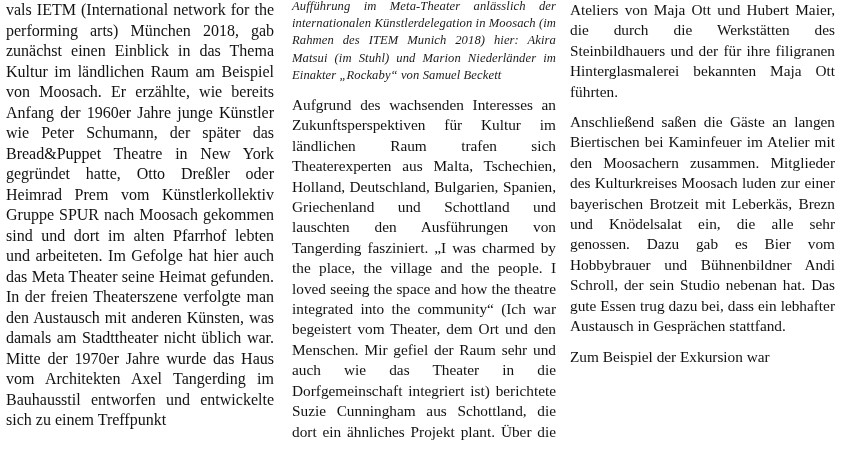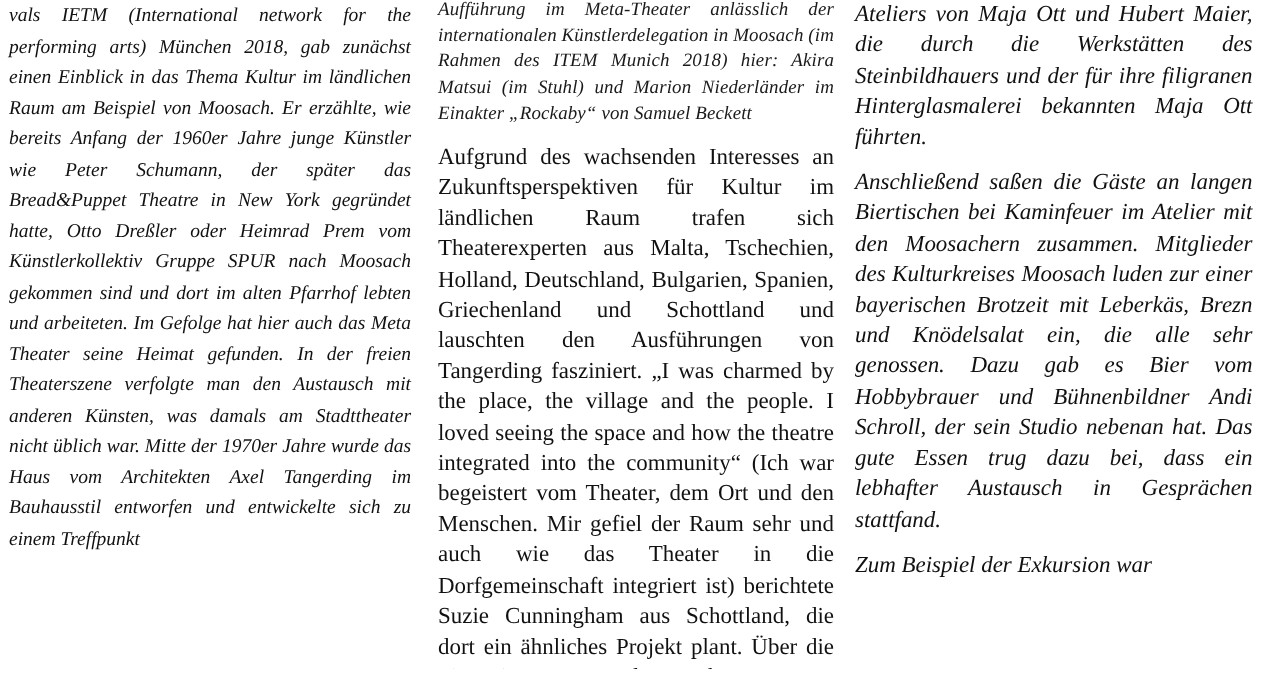--- a/index.html
+++ b/index.html
@@ -35,21 +35,20 @@
     width: 292px;
     padding: 0 18px 0 6px;
   }
   .col-2 {
     width: 278px;
     padding: 0 14px 0 0;
   }
   .col-3 {
     width: 280px;
     padding: 0 15px 0 0;
-    font-style: italic;
   }
   .caption {
     font-style: italic;
     font-size: 12.6px;
     line-height: 17.2px;
     text-align: justify;
     text-justify: inter-word;
     margin: 0 0 11px 0;
     color: #1a1a1a;
     letter-spacing: 0.1px;
@@ -60,23 +59,22 @@
     line-height: 20.4px;
     text-align: justify;
     text-justify: inter-word;
     hyphens: manual;
     color: #111111;
   }
   p.body-text.first {
     margin-top: 0;
   }
   .col-1 p.body-text {
-    font-size: 13px;
+    font-size: 16px;
     line-height: 20.5px;
-    font-style: italic;
   }
   .clip-top {
     margin-top: -2px;
   }
   
   .fade-bottom {
     position: absolute;
     left: 0;
     bottom: 0;
     width: 850px;

